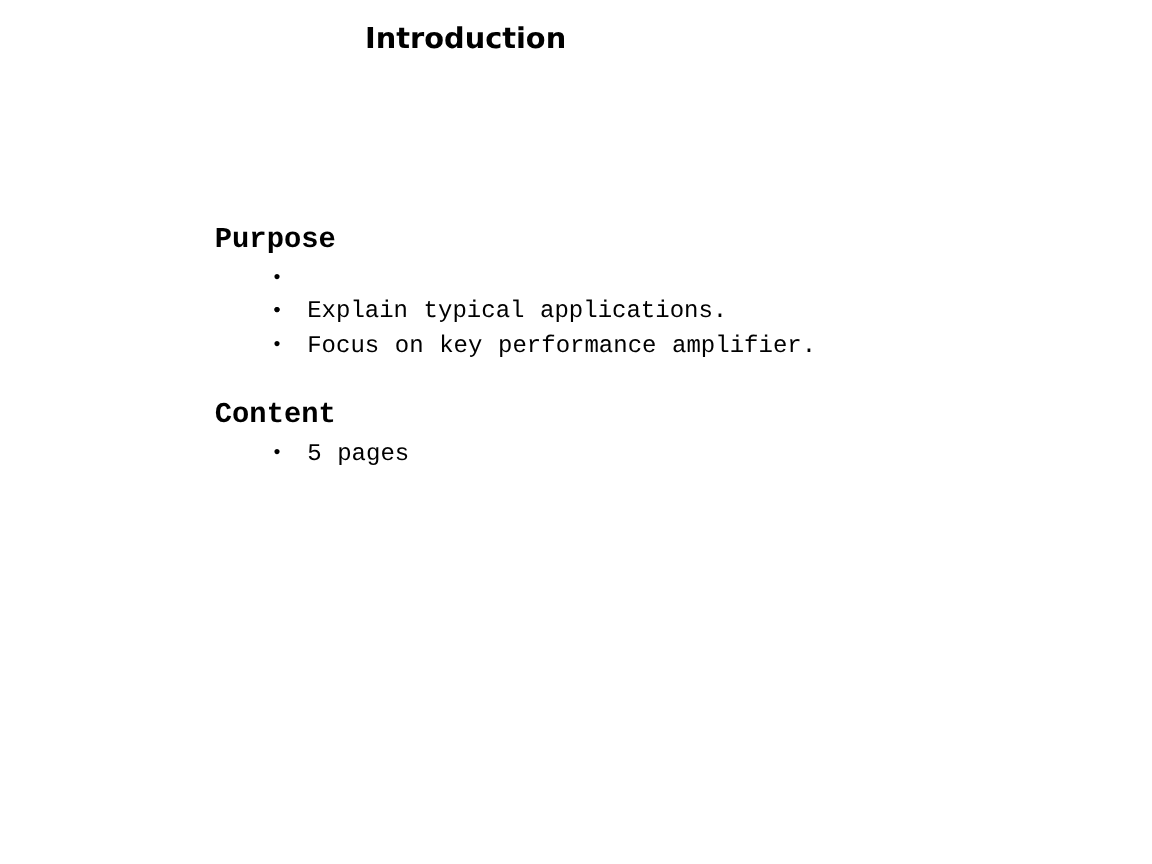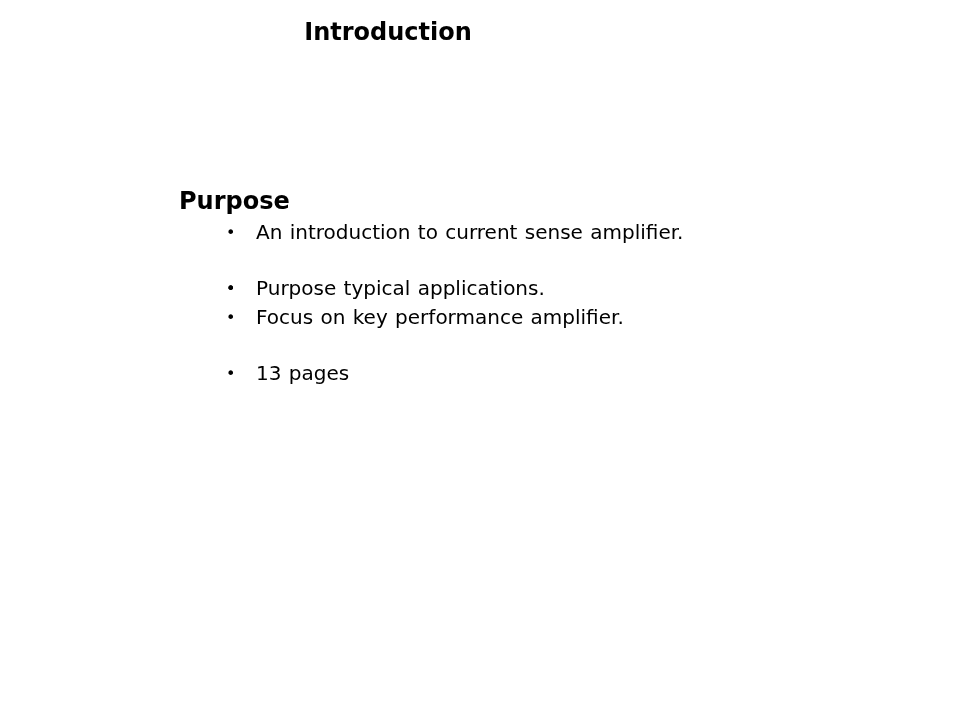--- a/index.html
+++ b/index.html
@@ -27,20 +27,21 @@
       letter-spacing: 0px;
     }
     .content {
       position: absolute;
       left: 179px;
       top: 184px;
       width: 700px;
     }
     .section {
       margin: 0;
+      font-family: Liberation Mono, monospace;
     }
     .section-heading {
       font-weight: bold;
       font-size: 24px;
       line-height: 34px;
       margin: 0;
     }
     .bullet-list {
       list-style: none;
       margin: 0;
@@ -68,47 +69,47 @@
 
 <div class="slide-title">Introduction</div>
 
 <div class="content">
 
   <div class="section">
     <div class="section-heading">Purpose</div>
     <ul class="bullet-list">
       <li class="bullet-item">
         <span class="bullet-dot">•</span>
-        <span>An introduction to current sense amplifier.</span>
       </li>
     </ul>
   </div>
 
   <div class="gap-1"></div>
 
   <div class="section">
     <ul class="bullet-list">
       <li class="bullet-item">
         <span class="bullet-dot">•</span>
       </li>
       <li class="bullet-item">
         <span class="bullet-dot">•</span>
-        <span>Purpose typical applications.</span>
+        <span>Explain typical applications.</span>
       </li>
       <li class="bullet-item">
         <span class="bullet-dot">•</span>
         <span>Focus on key performance amplifier.</span>
       </li>
     </ul>
   </div>
 
   <div class="gap-2"></div>
 
   <div class="section">
+    <div class="section-heading">Content</div>
     <ul class="bullet-list">
       <li class="bullet-item">
         <span class="bullet-dot">•</span>
-        <span>13 pages</span>
+        <span>5 pages</span>
       </li>
     </ul>
   </div>
 
 </div>
 
 </body></html>

